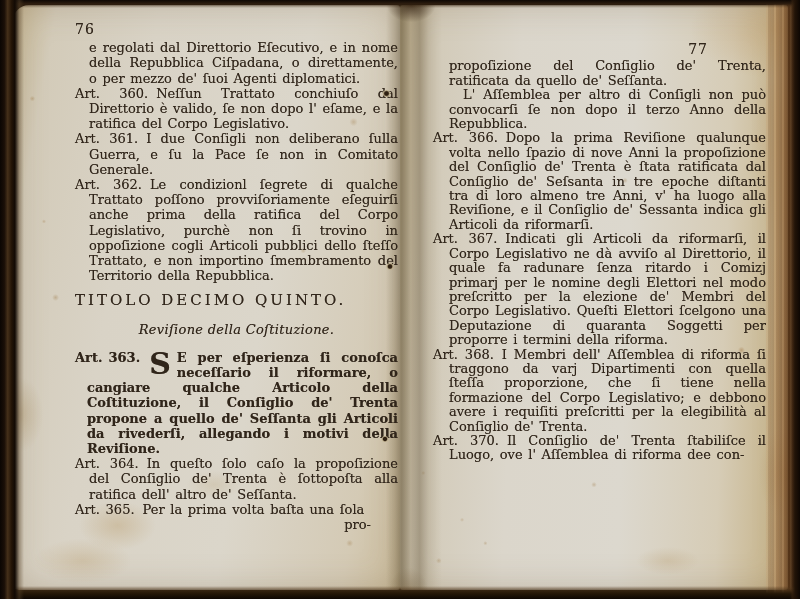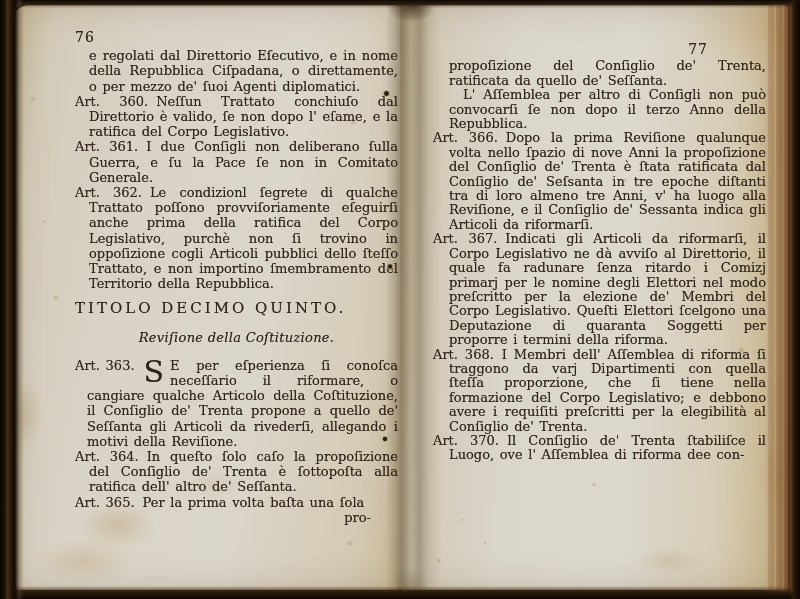--- a/index.html
+++ b/index.html
@@ -74,40 +74,40 @@
 
   .wormhole { position:absolute; z-index:4; border-radius:50%;
     background:radial-gradient(circle, #2e1f10 0 32%, rgba(190,175,140,.9) 55%, transparent 78%); }
   .wh1 { left:382px; top:90px;  width:9px; height:7px; }
   .wh2 { left:386px; top:263px; width:8px; height:7px; }
   .wh3 { left:381px; top:436px; width:8px; height:6px; }
 
   
   .col { position:absolute; z-index:3; text-rendering:optimizeLegibility;
          text-shadow:0 0 .4px rgba(48,37,26,.55); }
-  .col-left  { left:75px;  top:30px; width:323px; font-size:13px; line-height:15.2px; }
+  .col-left  { left:75px;  top:22px; width:323px; font-size:13px; line-height:15.2px; }
   .col-right { left:433px; top:42px; width:333px; font-size:13px; line-height:14.4px; }
 
   .pagenum { font-size:14px; letter-spacing:1px; margin-bottom:3px; }
   .pagenum-right { text-align:right; padding-right:58px; }
 
   .para { text-align:justify; word-spacing:1.5px; }
   .hang  { padding-left:14px; text-indent:-14px; }
   .col-right .hang { padding-left:16px; text-indent:-16px; }
   .cont  { padding-left:14px; }
   .col-right .cont { padding-left:16px; }
   .first-indent { padding-left:16px; text-indent:14px; }
   .art-label { margin-right:8px; white-space:nowrap; }
 
   .section-heading { font-size:15px; font-weight:400; letter-spacing:3px;
     margin:10px 0 13px; }
   .section-subtitle { font-style:italic; font-size:13px; letter-spacing:.3px;
     text-align:center; margin:12px 0 13px; }
 
-  .para-dropcap { padding-left:12px; text-align:justify; word-spacing:1.5px; }
+  .para-dropcap { padding-left:12px; text-align:justify; word-spacing:1.5px;font-weight:bold; }
   .float-label { float:left; margin-left:-12px; margin-right:9px; }
   .dropcap { float:left; font-size:30px; line-height:26px; padding-top:1px; margin-right:6px; }
 
   .catchword { text-align:right; }
   .cw-left  { padding-right:27px; }
   .cw-right { padding-right:58px; }
 </style>
 </head>
 <body>
 

